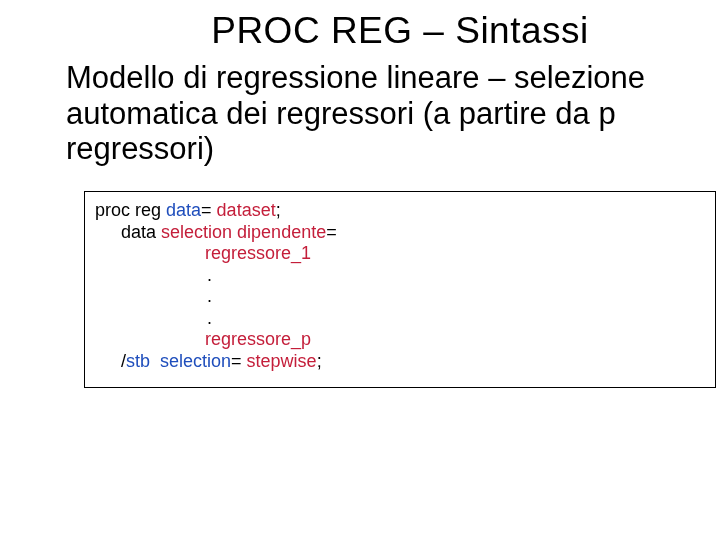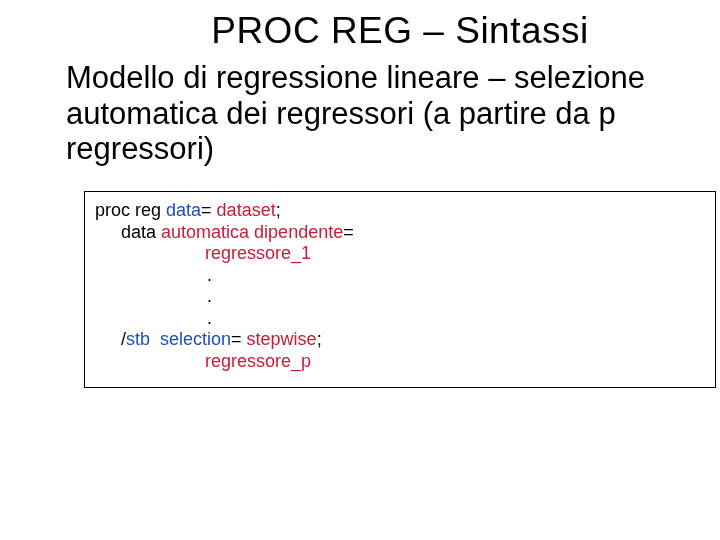--- a/index.html
+++ b/index.html
@@ -52,27 +52,27 @@
 <div class="slide">
 
   <div class="title">PROC REG – Sintassi</div>
 
   <div class="subtitle">Modello di regressione lineare – selezione automatica dei regressori (a partire da p regressori)</div>
 
   <div class="codebox">
 
     <div class="codeline"><span class="kw-black">proc reg </span><span class="kw-blue">data</span><span class="kw-black">= </span><span class="kw-red">dataset</span><span class="kw-black">;</span></div>
 
-    <div class="codeline"><span class="indent1"><span class="kw-black">data </span><span class="kw-red">automatica dipendente</span><span class="kw-black">=</span></span></div>
+    <div class="codeline"><span class="indent1"><span class="kw-black">data </span><span class="kw-red">selection dipendente</span><span class="kw-black">=</span></span></div>
 
     <div class="codeline"><span class="indent2"><span class="kw-red">regressore_1</span></span></div>
 
     <div class="codeline"><span class="indent-dot"><span class="kw-black">.</span></span></div>
     <div class="codeline"><span class="indent-dot"><span class="kw-black">.</span></span></div>
     <div class="codeline"><span class="indent-dot"><span class="kw-black">.</span></span></div>
 
+    <div class="codeline"><span class="indent2"><span class="kw-red">regressore_p</span></span></div>
+
     <div class="codeline"><span class="indent1"><span class="kw-black">/</span><span class="kw-blue">stb  </span><span class="kw-blue">selection</span><span class="kw-black">= </span><span class="kw-red">stepwise</span><span class="kw-black">;</span></span></div>
-
-    <div class="codeline"><span class="indent2"><span class="kw-red">regressore_p</span></span></div>
 
 
   </div>
 </div>
 
 </body></html>

